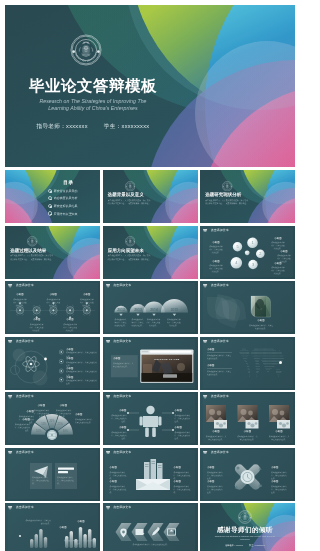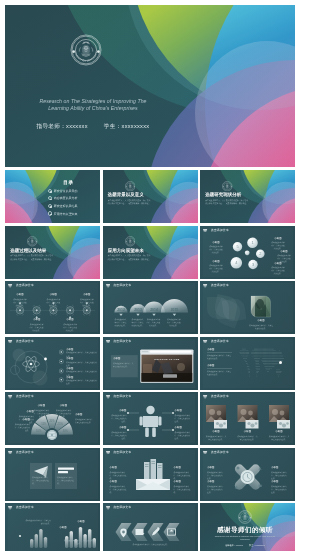--- a/index.html
+++ b/index.html
@@ -149,20 +149,21 @@
       </g>
       <g fill="none" stroke="#e9f1f2" stroke-width="1.2" opacity="0.9">
         <path d="M44 40 h12 M42 45 h16 M44 50 h12 M46 55 h8"></path>
         <circle cx="50" cy="44" r="4.5"></circle>
       </g>
       <text font-size="6.4" fill="#e9f1f2" opacity="0.9" letter-spacing="0.9" font-family="'Liberation Sans',sans-serif">
         <textPath href="#sealArcBot" startOffset="50%" text-anchor="middle">GRADUATION UNIVERSITY</textPath>
       </text>
     </svg>
 
+    <div class="hero-title">毕业论文答辩模板</div>
     <div class="hero-sub">
       <div>Research on The Strategies of Improving The</div>
       <div>Learning Ability of China's Enterprises</div>
     </div>
     <div class="hero-meta">
       <span class="lbl">指导老师：xxxxxxx</span>
       <span class="gap"></span>
       <span class="lbl">学生：xxxxxxxxx</span>
     </div>
   </div>

